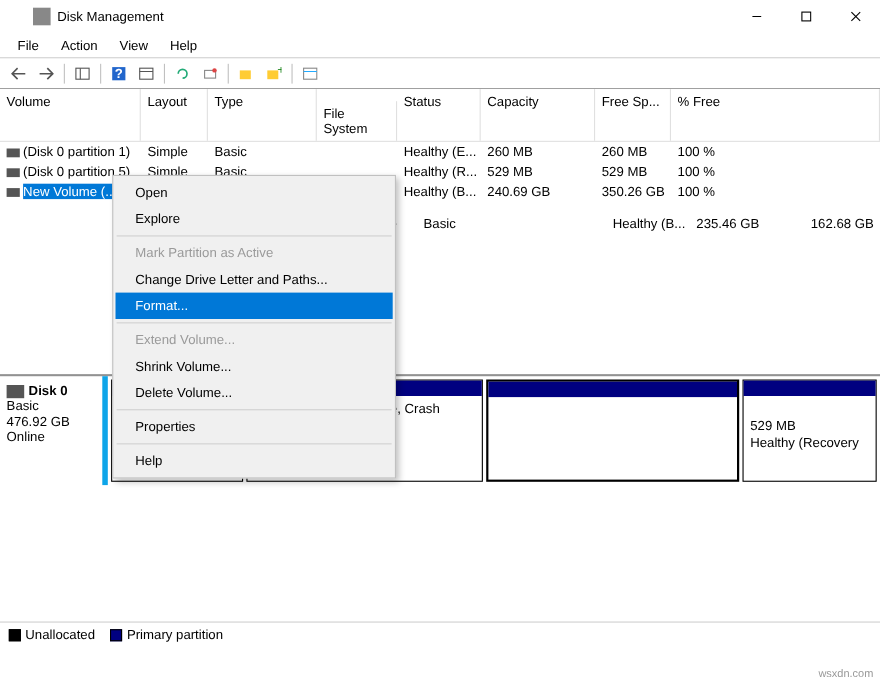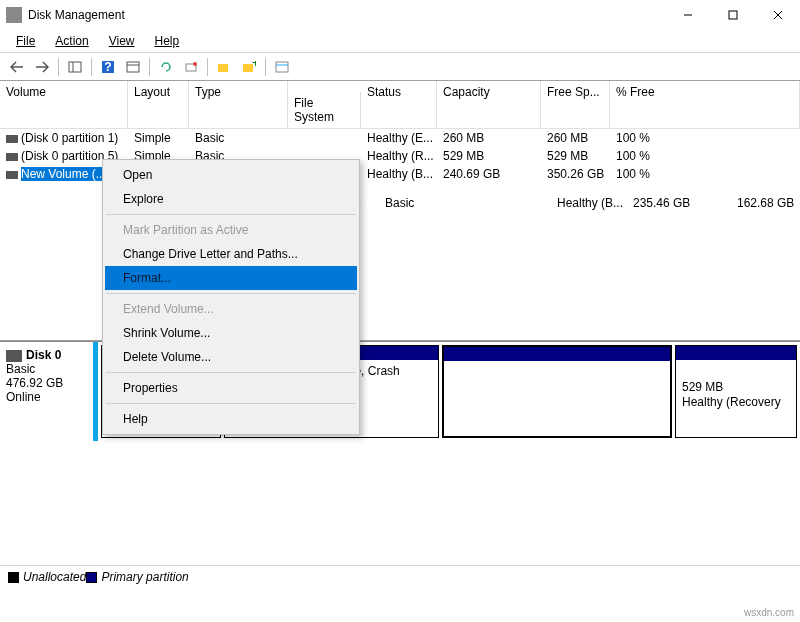--- a/index.html
+++ b/index.html
@@ -1,25 +1,25 @@
 <!DOCTYPE html>
 <html><head>
 <meta charset="utf-8">
 <style>
 * { box-sizing: border-box; font-family: "Segoe UI", Tahoma, sans-serif; font-size: 12px; }
 body { margin: 0; width: 800px; height: 622px; background: #fff; overflow: hidden; position: relative; }
 
-.titlebar { display: flex; align-items: center; height: 30px; padding: 0 0 0 6px; }
+.titlebar { display: flex; align-items: center; height: 30px; padding: 0 0 0 6px; margin-left: 24px; }
 .titlebar .icon { width: 16px; height: 16px; margin-right: 6px; background: #888; display: inline-block; }
 .titlebar .title { flex: 1; }
 .win-controls { display: flex; }
 .win-btn { width: 45px; height: 30px; display: flex; align-items: center; justify-content: center; }
 
 .menubar { display: flex; padding: 2px 6px; border-bottom: 1px solid #d0d0d0; }
-.menubar .menu-item { padding: 2px 10px; text-decoration: underline; }
+.menubar .menu-item { padding: 2px 10px; }
 
 .toolbar { display: flex; align-items: center; padding: 2px 6px; gap: 3px; border-bottom: 1px solid #a0a0a0; height: 28px; }
 .tool-btn { width: 22px; height: 22px; display: flex; align-items: center; justify-content: center; border: 1px solid transparent; }
 .tool-sep { width: 1px; height: 18px; background: #c0c0c0; margin: 0 2px; }
 
 .grid-header { display: flex; background: #fff; border-bottom: 1px solid #e0e0e0; }
 .grid-header .col { padding: 4px 6px; border-right: 1px solid #e0e0e0; color: #000; }
 .grid-body { }
 .grid-row { display: flex; padding: 1px 0; justify-content: flex-end; }
 .grid-row .cell { padding: 1px 6px; white-space: nowrap; overflow: hidden; }
@@ -41,27 +41,27 @@
 .disk-label { width: 98px; padding: 6px; border-right: 5px solid #0ea5e9; }
 .disk-label .disk-icon { display:inline-block; width:16px; height:12px; background:#555; margin-right:4px; vertical-align:middle;}
 .disk-label b { font-weight: bold; }
 .disk-parts { flex: 1; display: flex; gap: 3px; padding: 3px; }
 .part-box { border: 1px solid #000; display: flex; flex-direction: column; }
 .part-top { height: 14px; background: #000080; }
 .part-body { flex: 1; padding: 4px 6px; font-size: 11.5px; line-height: 1.3; overflow:hidden; }
 .part-selected .part-body { background: repeating-linear-gradient(45deg, #fff, #fff 3px, #eee 3px, #eee 6px); }
 .part-selected { border: 2px solid #000; }
 
-.legend-bar { position: absolute; bottom: 34px; left: 0; right: 0; padding: 4px 8px; border-top: 1px solid #d0d0d0; display: flex; align-items: center; font-size: 12px; background:#fff;font-style:italic; }
+.legend-bar { position: absolute; bottom: 34px; left: 0; right: 0; padding: 4px 8px; border-top: 1px solid #d0d0d0; display: flex; gap: 14px; align-items: center; font-size: 12px; background:#fff; }
 .sw { display: inline-block; width: 11px; height: 11px; margin-right: 4px; border: 1px solid #000; vertical-align: middle; }
 
 .context-menu { position: absolute; top: 159px; left: 102px; width: 258px; background: #f0f0f0; border: 1px solid #c0c0c0; box-shadow: 3px 3px 6px rgba(0,0,0,0.25); z-index: 100; padding: 3px 2px; }
 .cm-item { padding: 5px 18px; font-size: 12px; }
 .cm-item.disabled { color: #9a9a9a; }
-.cm-item.highlight { background: #0078d7; color: #0f172a; }
+.cm-item.highlight { background: #0078d7; color: #ffffff; }
 .cm-sep { height: 1px; background: #d0d0d0; margin: 3px 1px; }
 
 .watermark { position:absolute; bottom:4px; right:6px; font-size:10px; color:#999; }
 </style>
 </head>
 <body>
 
 <div class="titlebar">
   <span class="icon"></span>
   <span class="title">Disk Management</span>

